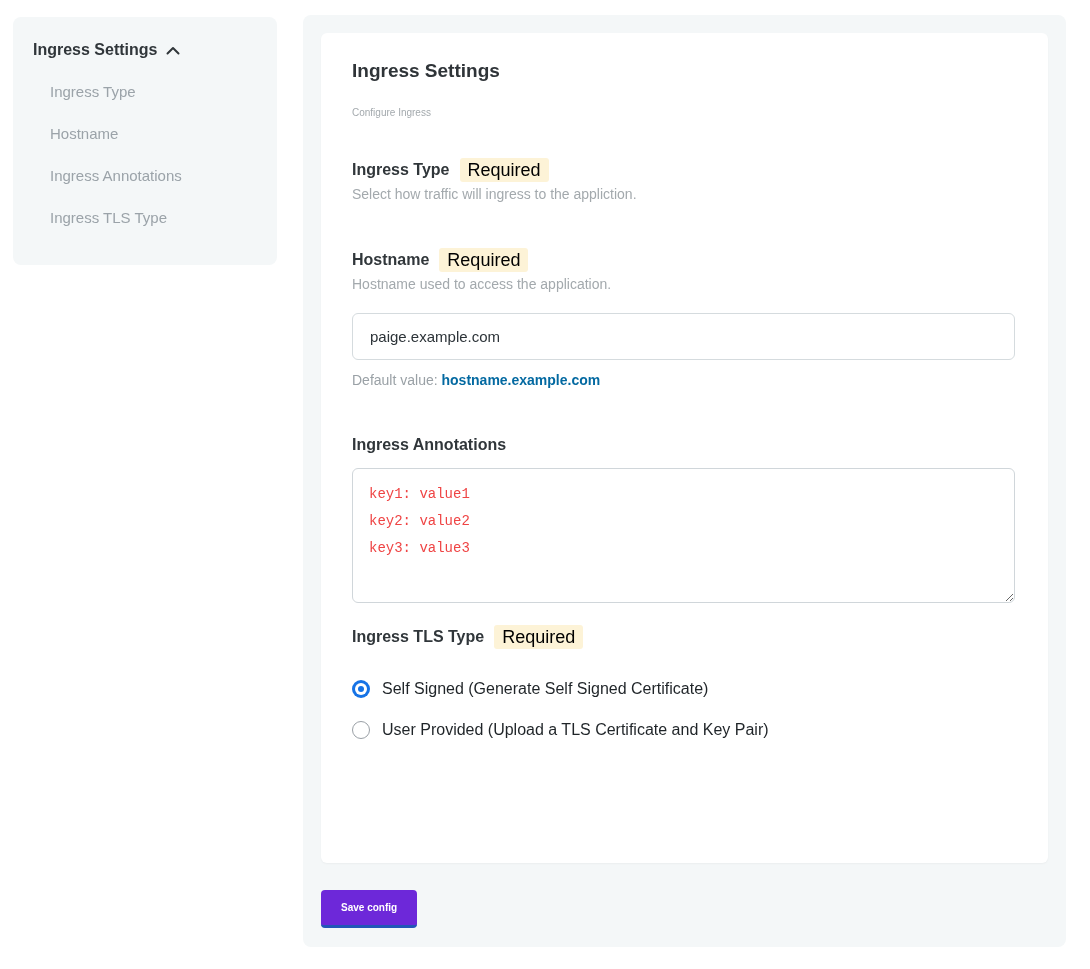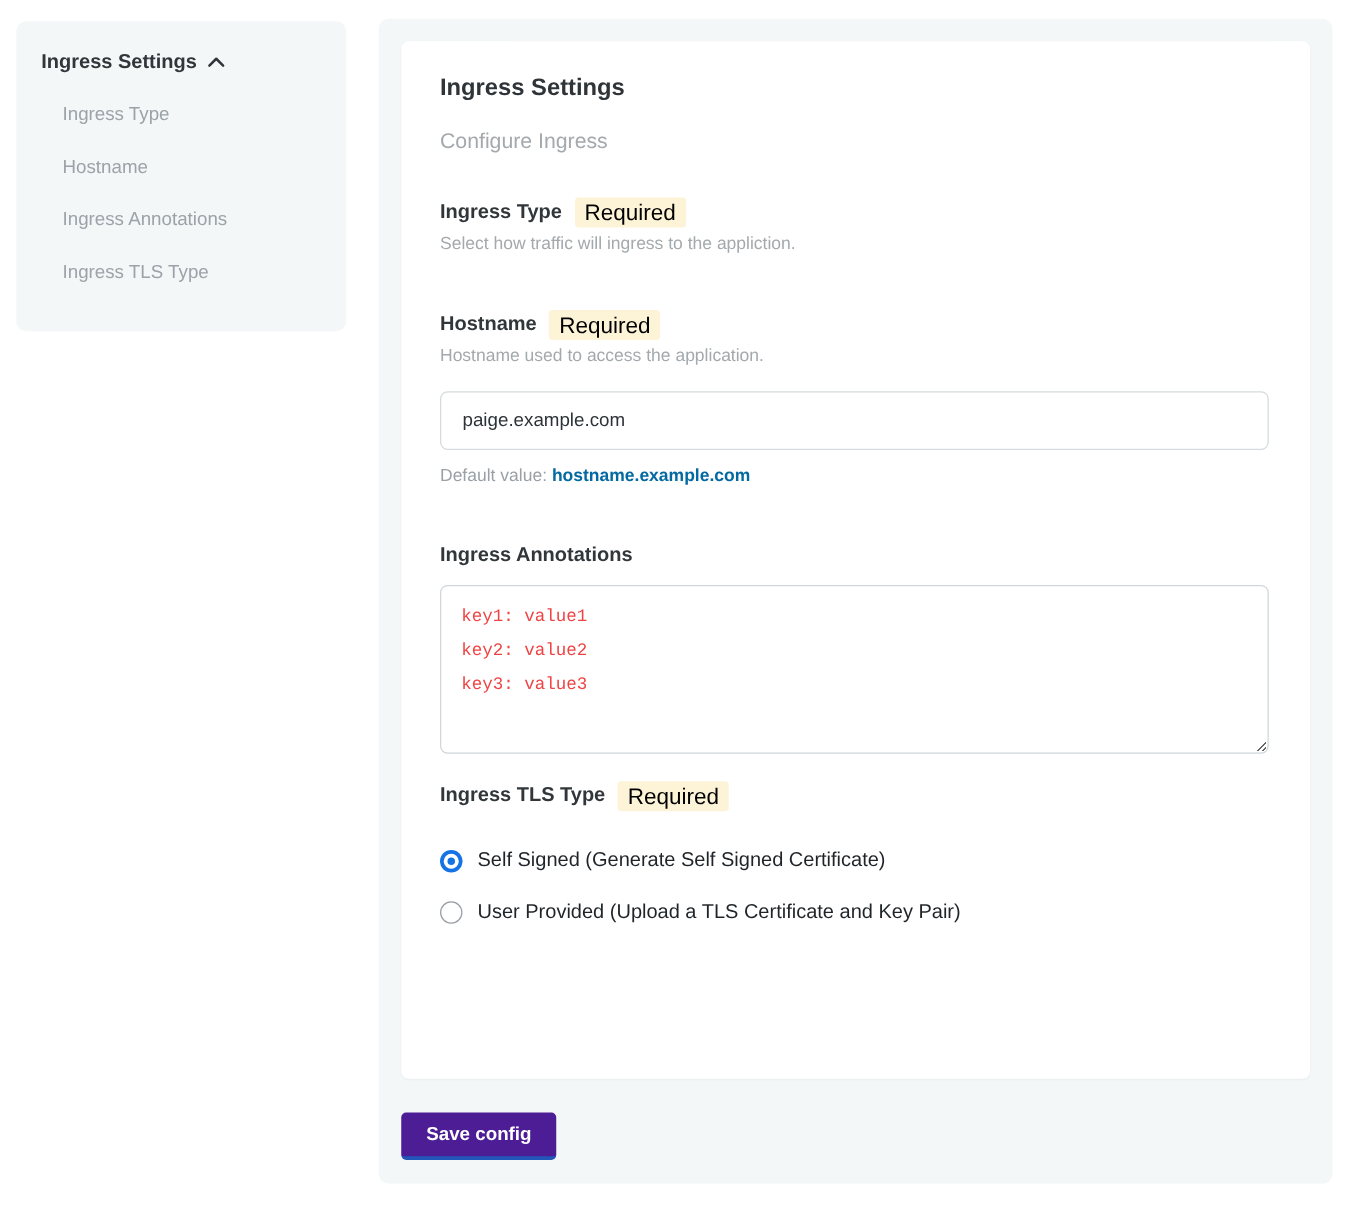--- a/index.html
+++ b/index.html
@@ -58,21 +58,21 @@
     overflow: hidden;
   }
   .card-title {
     font-size: 19px;
     font-weight: 700;
     line-height: 24px;
     color: #2f3438;
   }
   .card-subtitle {
     margin-top: 21px;
-    font-size: 17px;
+    font-size: 10px;
     line-height: 17px;
     color: #a3a9ad;
   }
 
   .section-heading-row {
     display: flex;
     align-items: center;
     gap: 10px;
   }
   .section-heading {
@@ -192,27 +192,27 @@
     outline: none;
     display: block;
   }
 
   
   .save-button {
     position: absolute;
     left: 18px; top: 875px;
     height: 38px;
     padding: 0 20px;
-    background: #4c1d95;
+    background: #6d28d9;
     border: none;
     border-bottom: 3px solid #2256b8;
     border-radius: 4px;
     color: #ffffff;
     font-family: "Liberation Sans", sans-serif;
-    font-size: 15px;
+    font-size: 10px;
     font-weight: 700;
     cursor: pointer;
   }
 
   .chevron-up-icon { display: inline-block; }
 </style>
 </head>
 <body>
 
 <nav class="sidebar">

